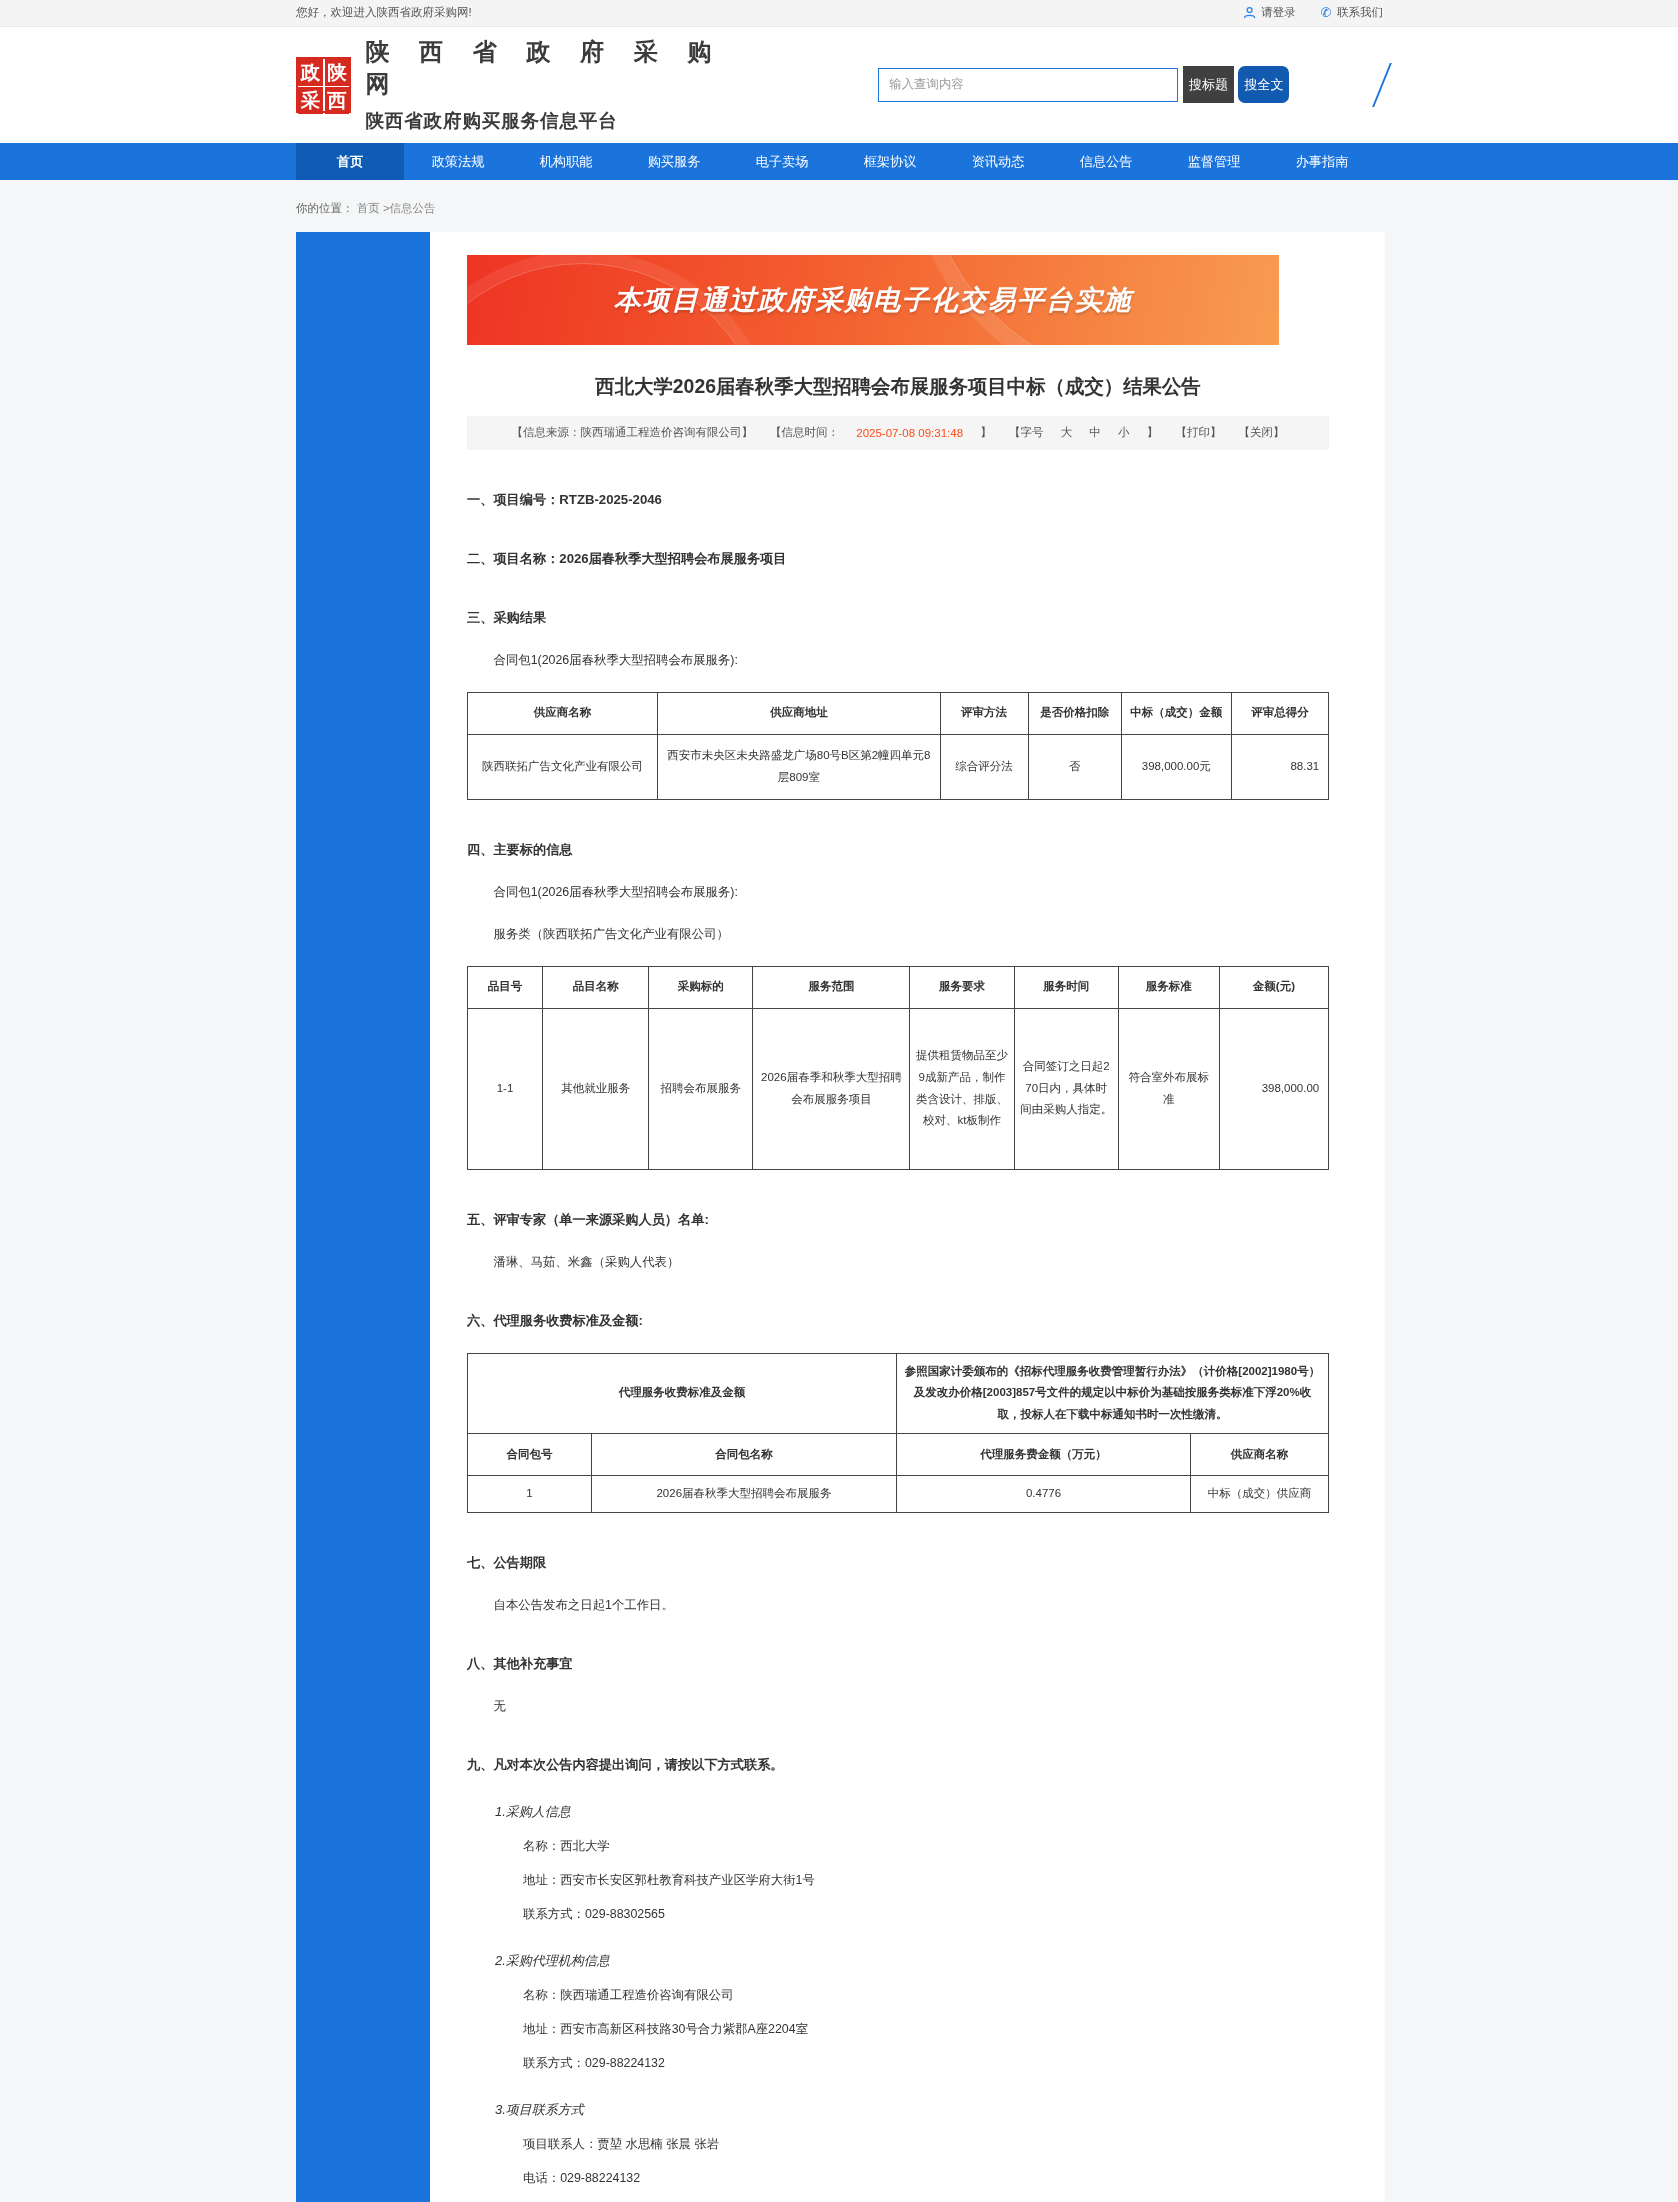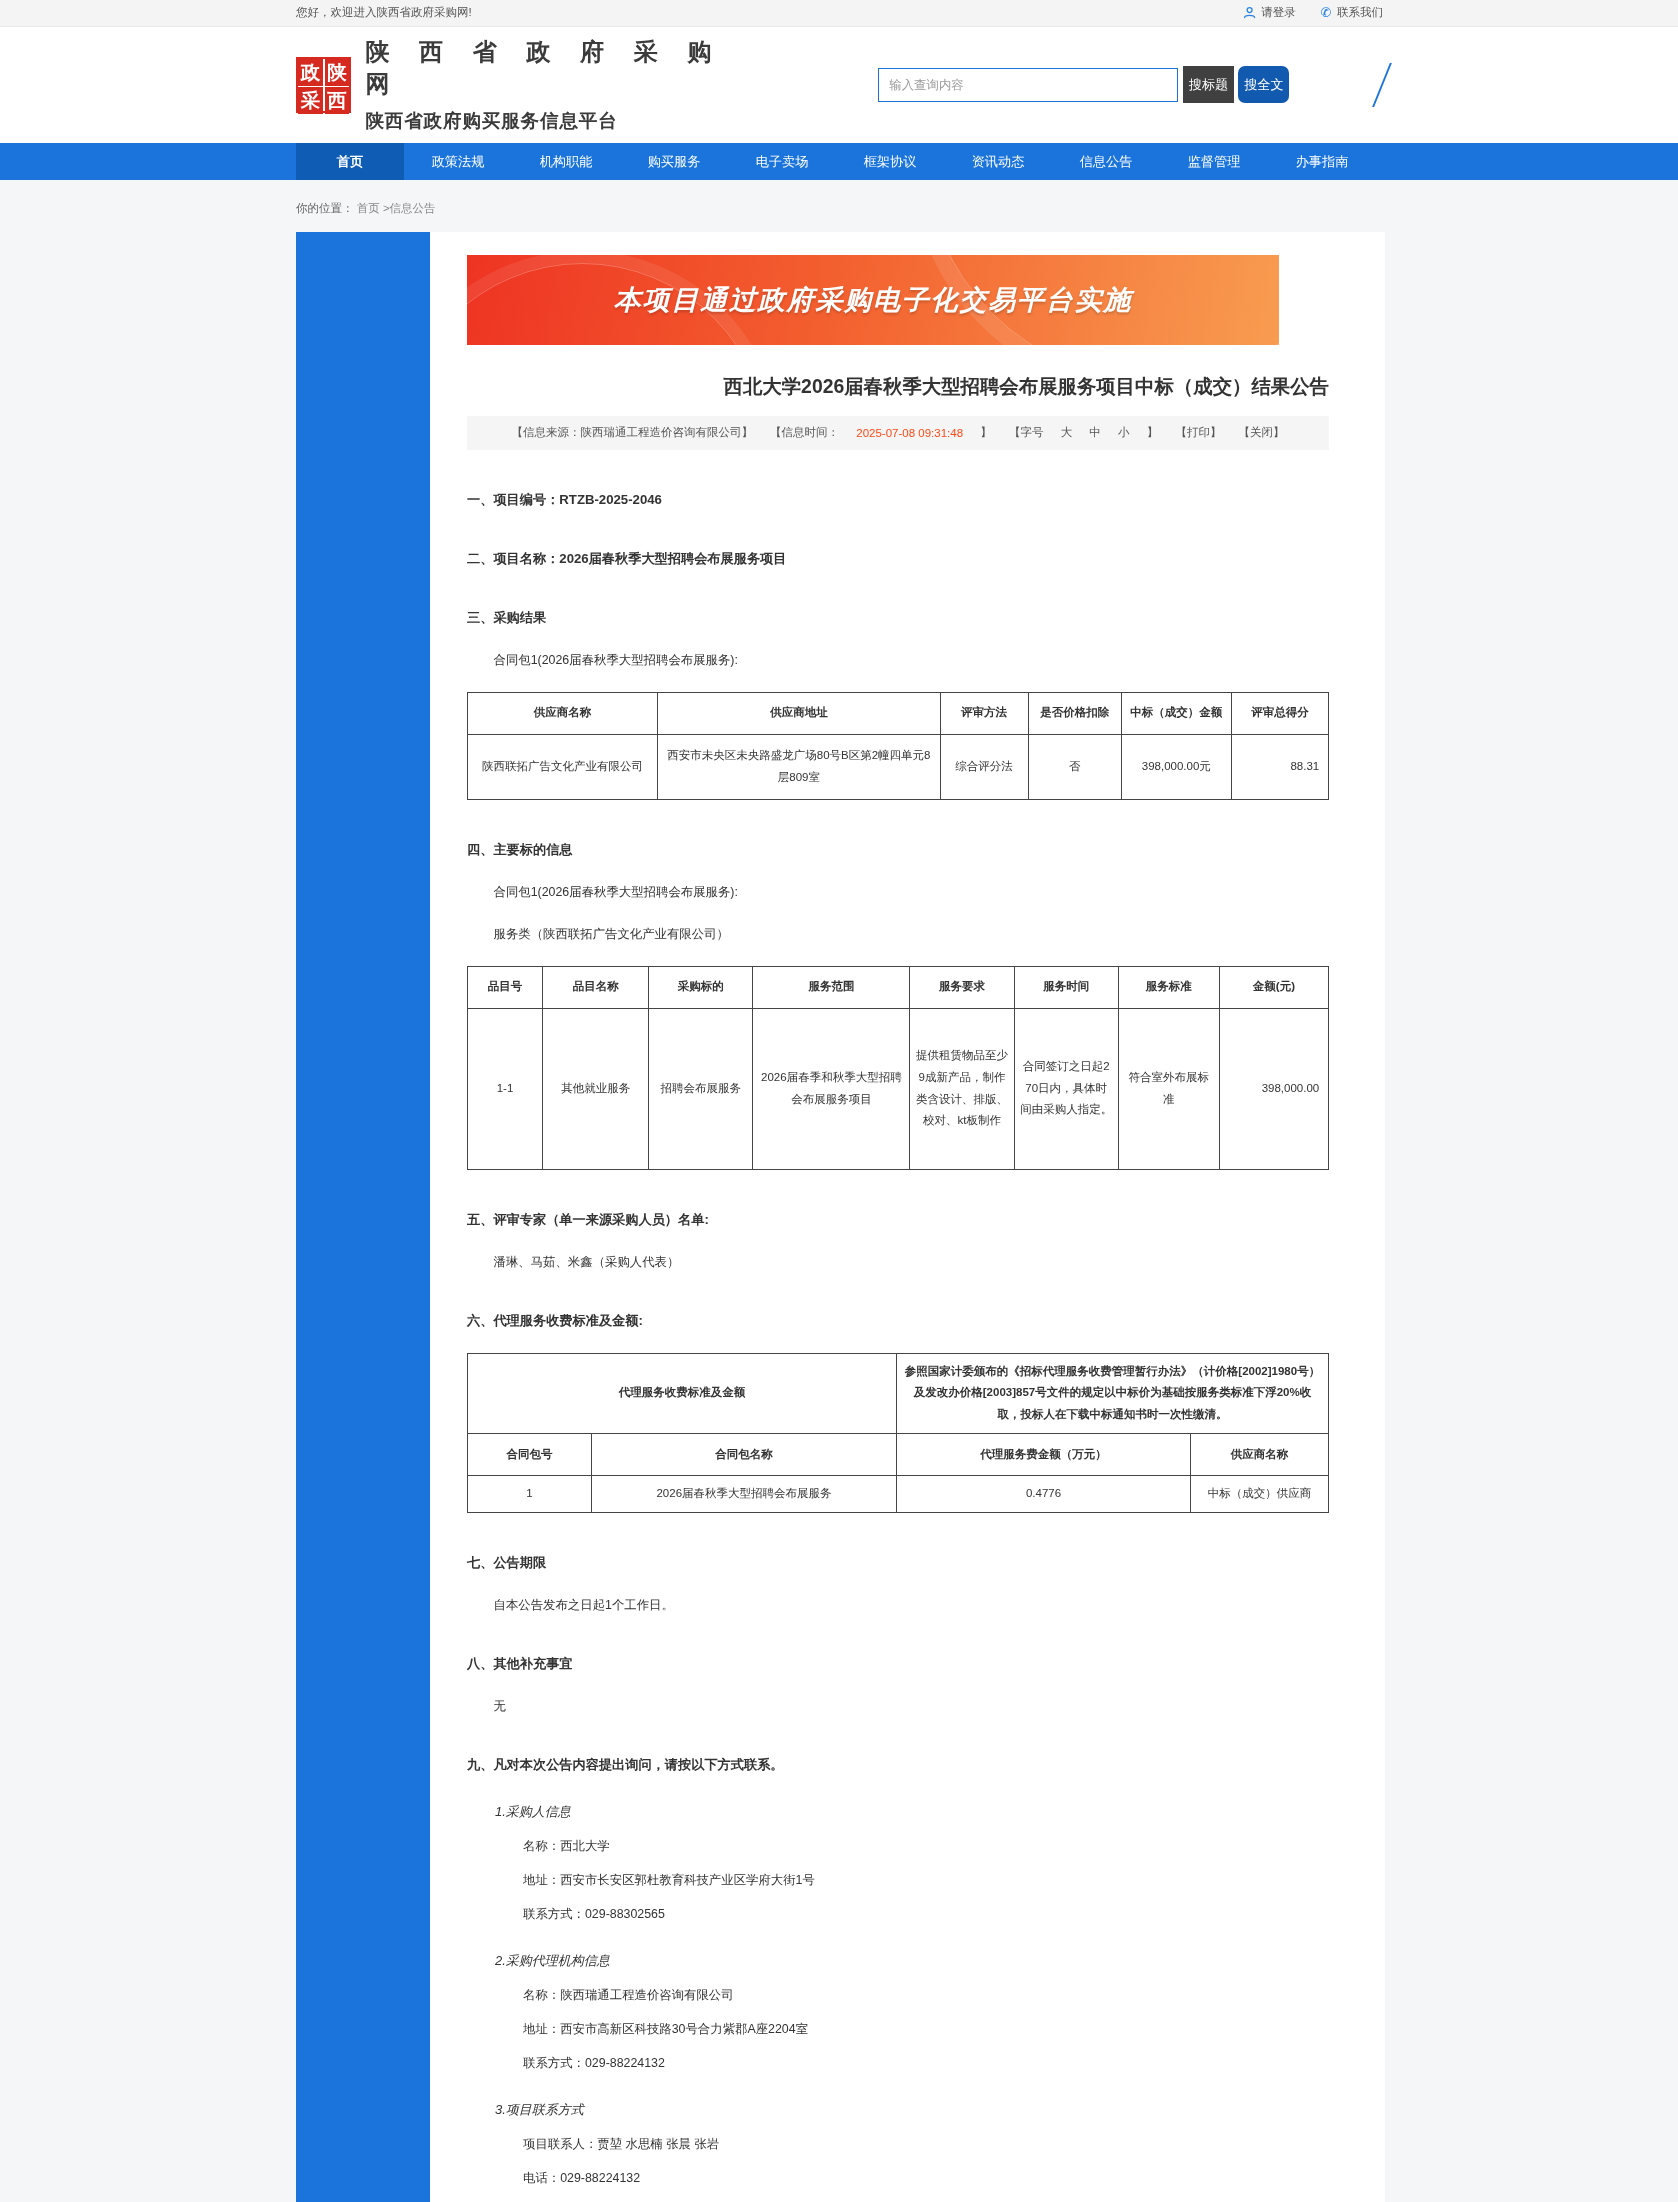--- a/index.html
+++ b/index.html
@@ -17,21 +17,21 @@
   
   .header { height: 116px; background: #fff; }
   .header-inner { display: flex; align-items: center; height: 100%; }
   .logo-block { display: flex; align-items: center; }
   .seal { width: 56px; height: 56px; background: #fff; border: 2.6px solid #d62a20; display: grid; grid-template-columns: 1fr 1fr; grid-template-rows: 1fr 1fr; gap: 1.8px; }
   .seal span { background: #d62a20; color: #fff; font-weight: bold; font-size: 19.4px; display: flex; align-items: center; justify-content: center; }
   .titles { margin-left: 14px; }
   .site-name { font-size: 24px; font-weight: bold; color: #3b3b3b; letter-spacing: 11.5px; }
   .site-subtitle { margin-top: 8px; font-size: 18.5px; font-weight: bold; color: #3b3b3b; letter-spacing: 0.9px; }
   .search-block { display: flex; align-items: center; margin-left: 106px; }
-  .search-input { width: 300px; height: 34px; border: 1.8px solid #1b74dc; padding: 0 10.6px; font-size: 12.4px; color: #333; outline: none; font-family: Liberation Sans, sans-serif; }
+  .search-input { width: 300px; height: 34px; border: 1.8px solid #1b74dc; padding: 0 10.6px; font-size: 12.4px; color: #333; outline: none; font-family: Liberation Serif, serif; }
   .search-input::placeholder { color: #999; }
   .search-btn { height: 37px; width: 51px; border: none; color: #fff; font-size: 13.2px; cursor: pointer; font-family: inherit; }
   .btn-title { margin-left: 5.3px; background: #404040; }
   .btn-full { margin-left: 4.4px; background: #1259b0; border-radius: 7px; }
   .slash { margin-left: 76px; width: 17.6px; height: 44px; border-right: 2.6px solid #1b74dc; transform: skewX(-22deg); }
 
   
   .nav { background: #1b74dc; height: 37px; }
   .nav-inner { display: flex; }
   .nav-item { width: 108px; text-align: center; line-height: 37px; color: #fff; font-size: 13.2px; cursor: pointer; white-space: nowrap; }
@@ -46,21 +46,21 @@
   .content { flex: 1; background: #fff; padding: 0 56px 64px 37px; color: #333; }
 
   .banner { margin-top: 23px; width: 812px; height: 90px; position: relative; overflow: hidden;
             background: linear-gradient(100deg, #ee3423 0%, #f3602f 45%, #f89c50 100%);
             display: flex; align-items: center; justify-content: center; }
   .banner::before, .banner::after { content: ""; position: absolute; border-radius: 50%; border: 0.9px solid rgba(255,255,255,0.25); }
   .banner::before { width: 371px; height: 371px; left: -71px; bottom: -291px; box-shadow: 0 0 0 12.4px rgba(255,255,255,0.08); }
   .banner::after { width: 459px; height: 459px; right: -106px; top: -335px; box-shadow: 0 0 0 16px rgba(255,255,255,0.10); }
   .banner-text { color: #fff; font-size: 27px; font-weight: bold; font-style: italic; letter-spacing: 1.8px; text-shadow: 0 1.8px 2.6px rgba(0,0,0,0.18); z-index: 1; }
 
-  .article-title { margin-top: 28px; text-align: right; font-size: 19.4px; font-weight: bold; color: #333; }
+  .article-title { margin-top: 28px; text-align: center; font-size: 19.4px; font-weight: bold; color: #333; }
 
   .meta { margin-top: 16px; background: #f5f5f5; height: 34px; display: flex; align-items: center; justify-content: center; font-size: 11.5px; color: #555; gap: 12px; }
   .meta span { margin: 0 2.6px; }
   .meta .time { color: #ff4a17; }
   .meta .m-link { cursor: pointer; }
 
   .sec { margin-top: 41px; font-size: 13.2px; font-weight: bold; color: #333; }
   .para { margin-top: 25px; margin-left: 26.5px; font-size: 12.4px; color: #333; }
 
   table.t { border-collapse: collapse; margin-top: 23px; width: 100%; font-size: 11.5px; color: #333; table-layout: fixed; }

